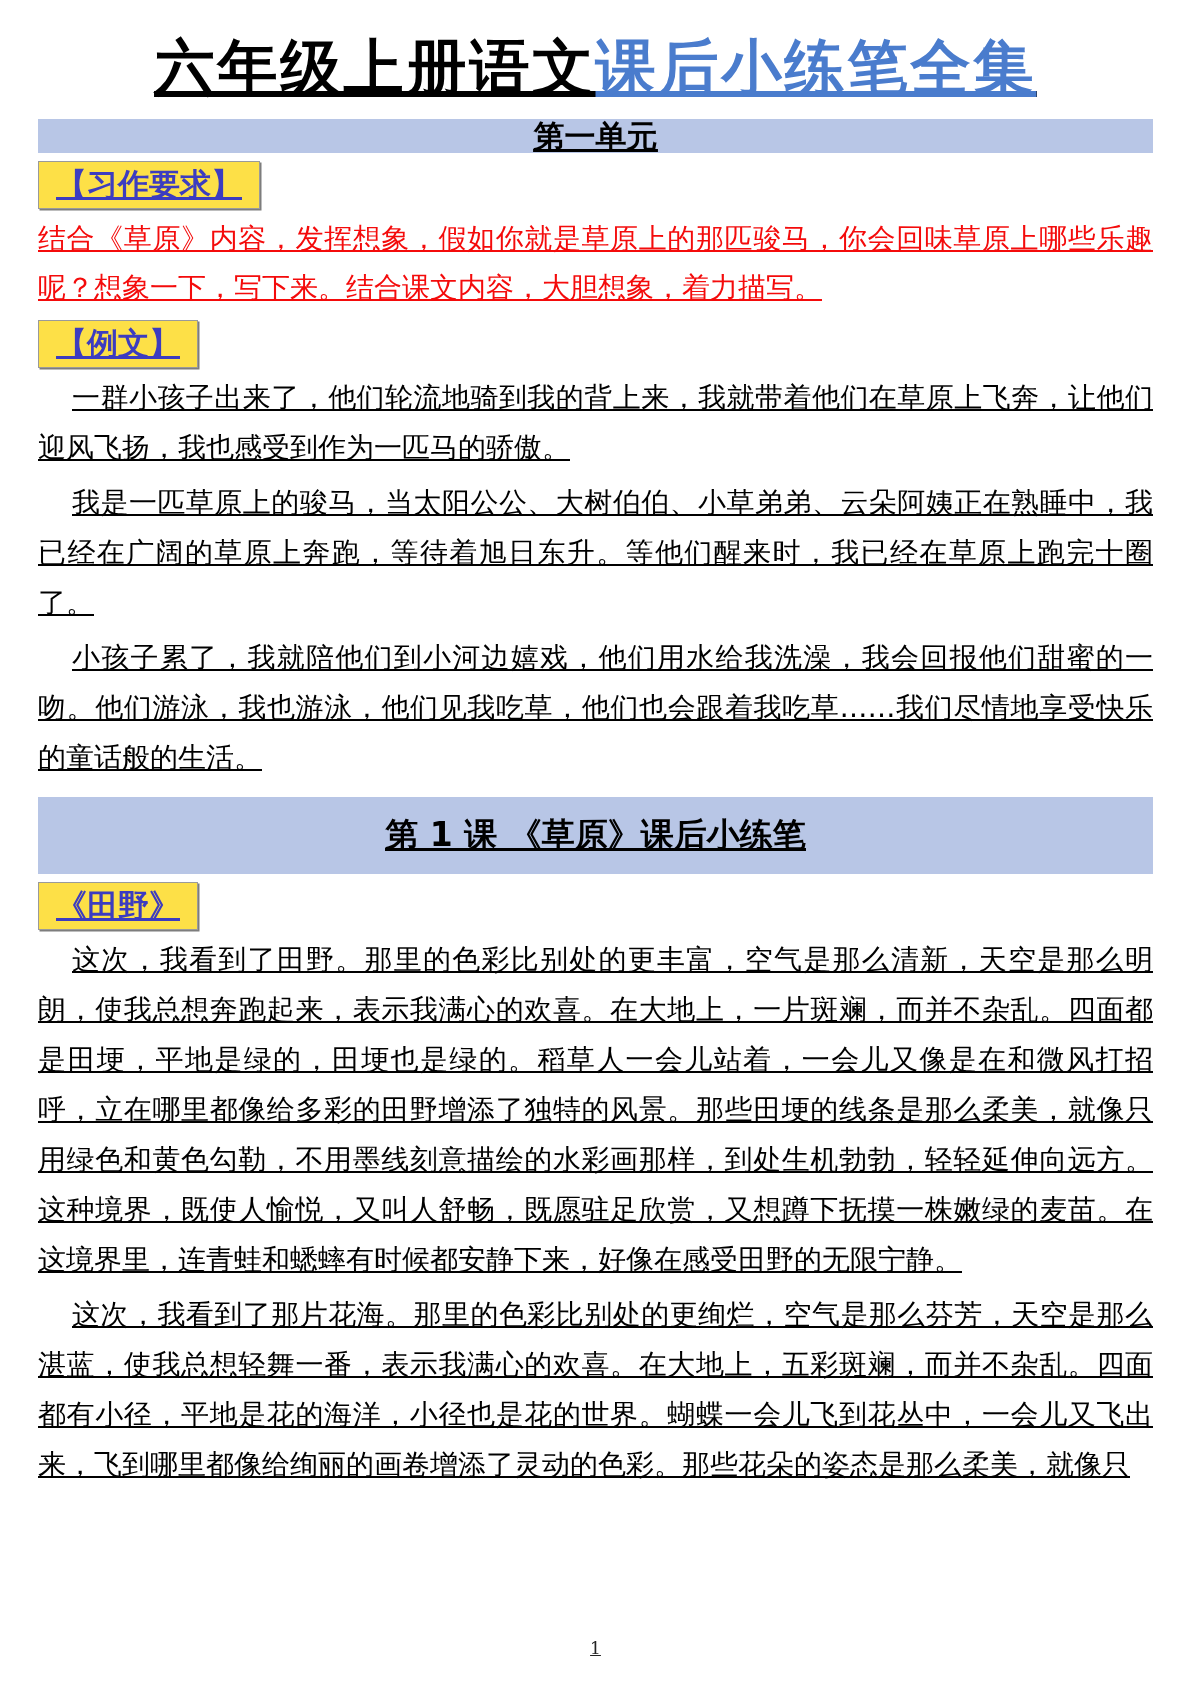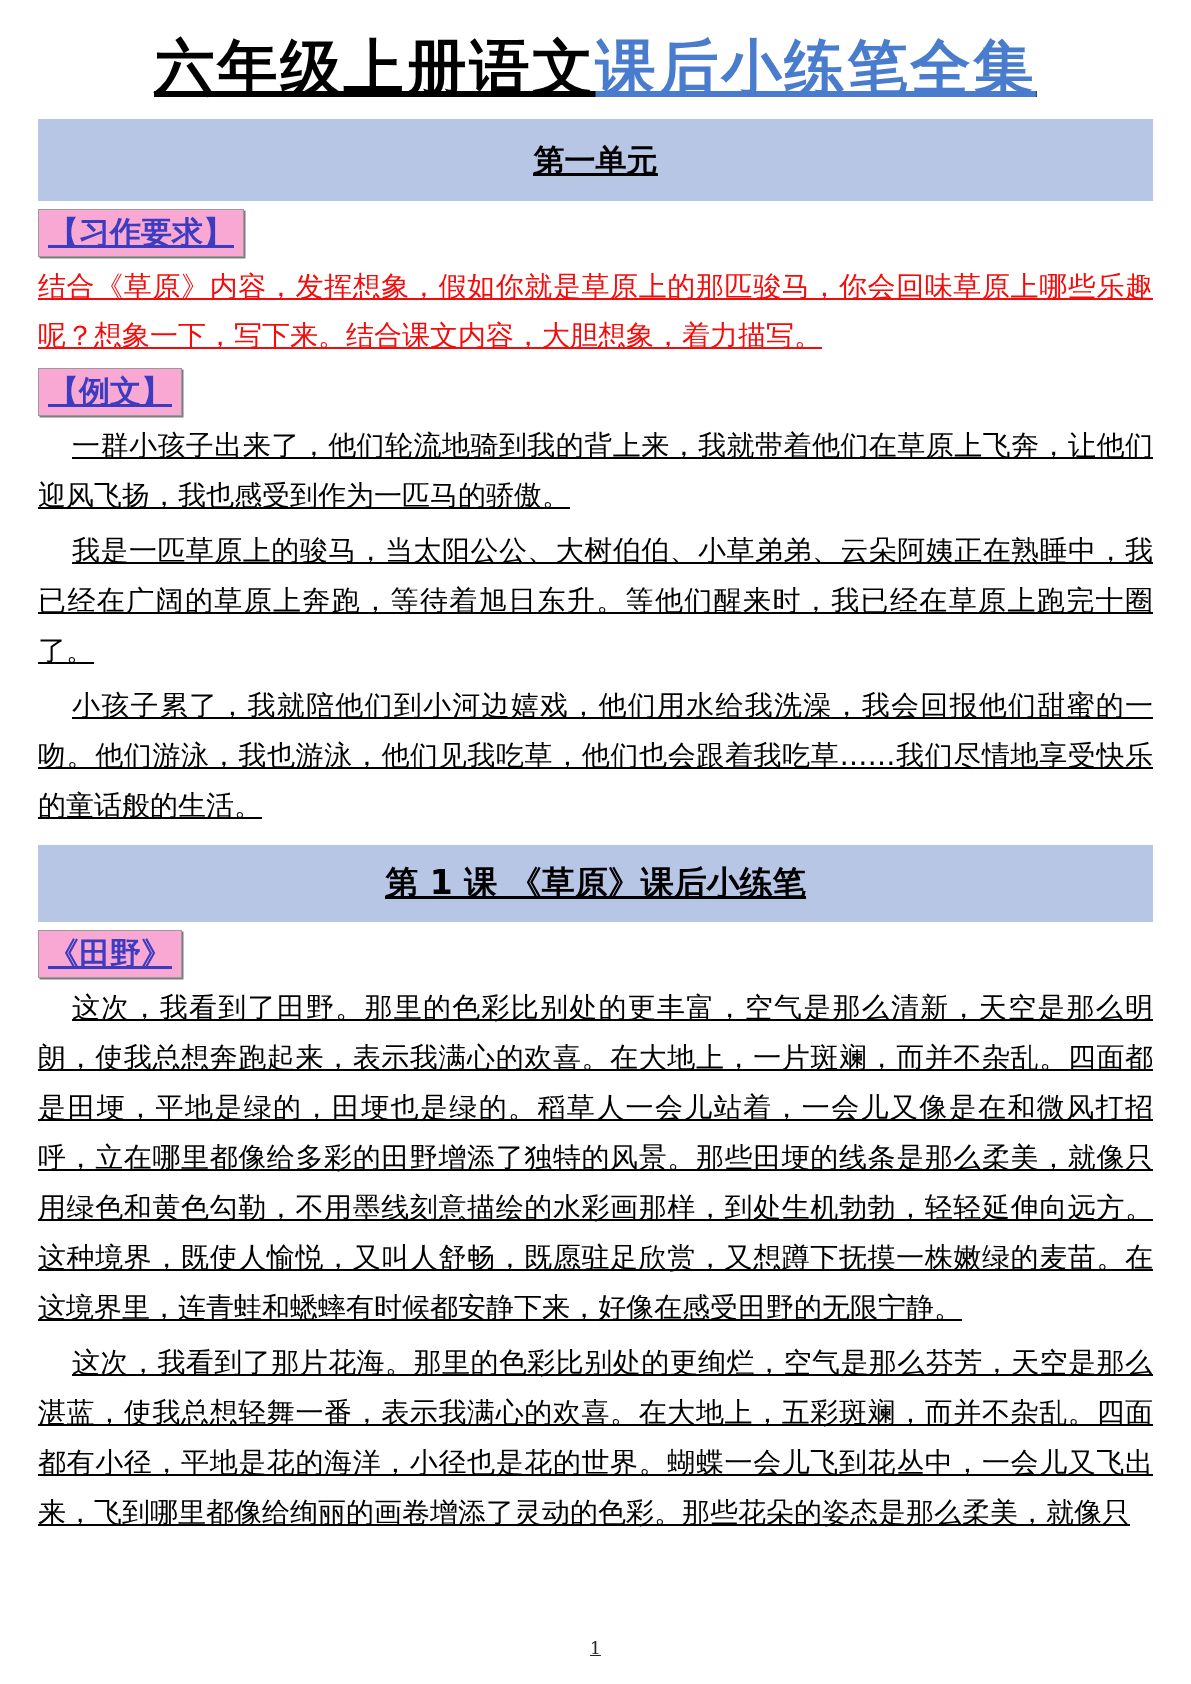--- a/index.html
+++ b/index.html
@@ -30,29 +30,29 @@
     white-space:nowrap;
   }
   .doc-title .t-black{color:#000;}
   .doc-title .t-blue{color:var(--title-blue);}
   .banner{
     background:var(--banner-bg);
     text-align:center;
     font-weight:700;
     color:#000;
   }
-  .banner-1{font-size:31px;padding:24px 0;line-height:1.1;}
+  .banner-1{font-size:31px;padding:0 0;line-height:1.1;}
   .banner-2{font-size:33px;padding:20px 0;line-height:1.1;margin-top:14px;}
   .head-box-row{margin:8px 0 2px;line-height:1;}
   .head-box{
     display:inline-block;
     border:1px solid #9a9a9a;
     box-shadow:1.5px 1.5px 0 #7d7d7d;
-    background:#f9a8d4;
-    padding:4px 9px 5px;
+    background:#fde047;
+    padding:4px 17px 5px;
     color:var(--heading-blue);
     font-weight:700;
     font-size:31px;
     line-height:1.2;
   }
   .red-para{
     margin:5px 0 0;
     color:var(--note-red);
     font-size:28px;
     line-height:49px;

